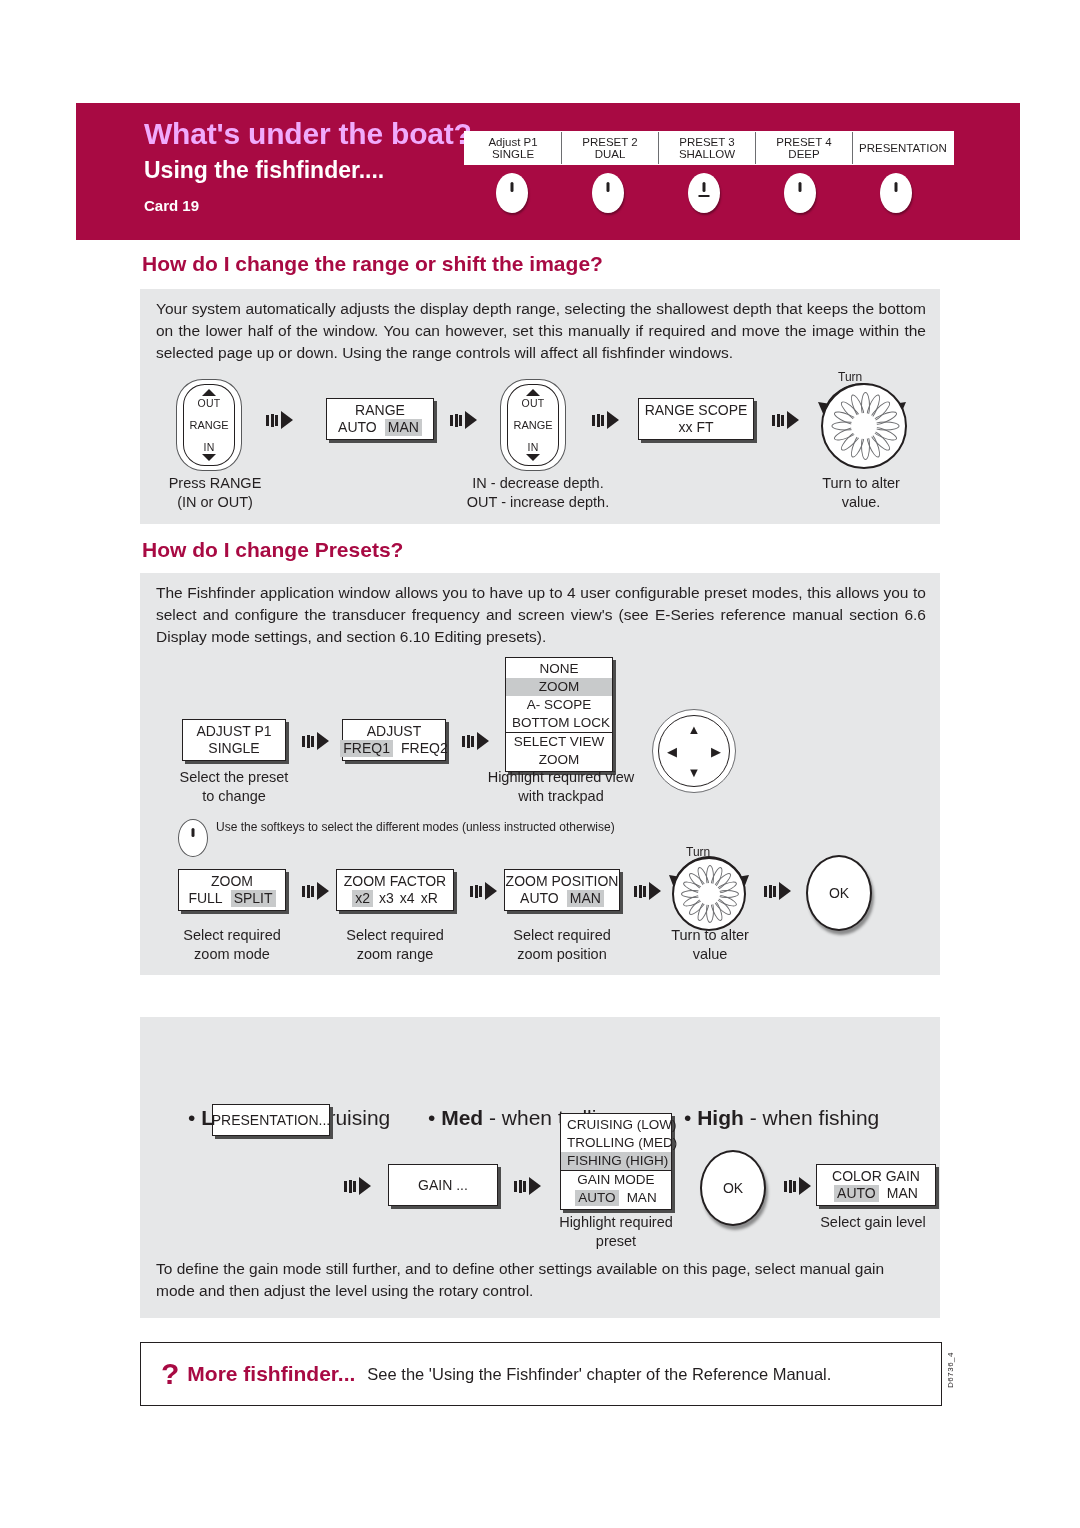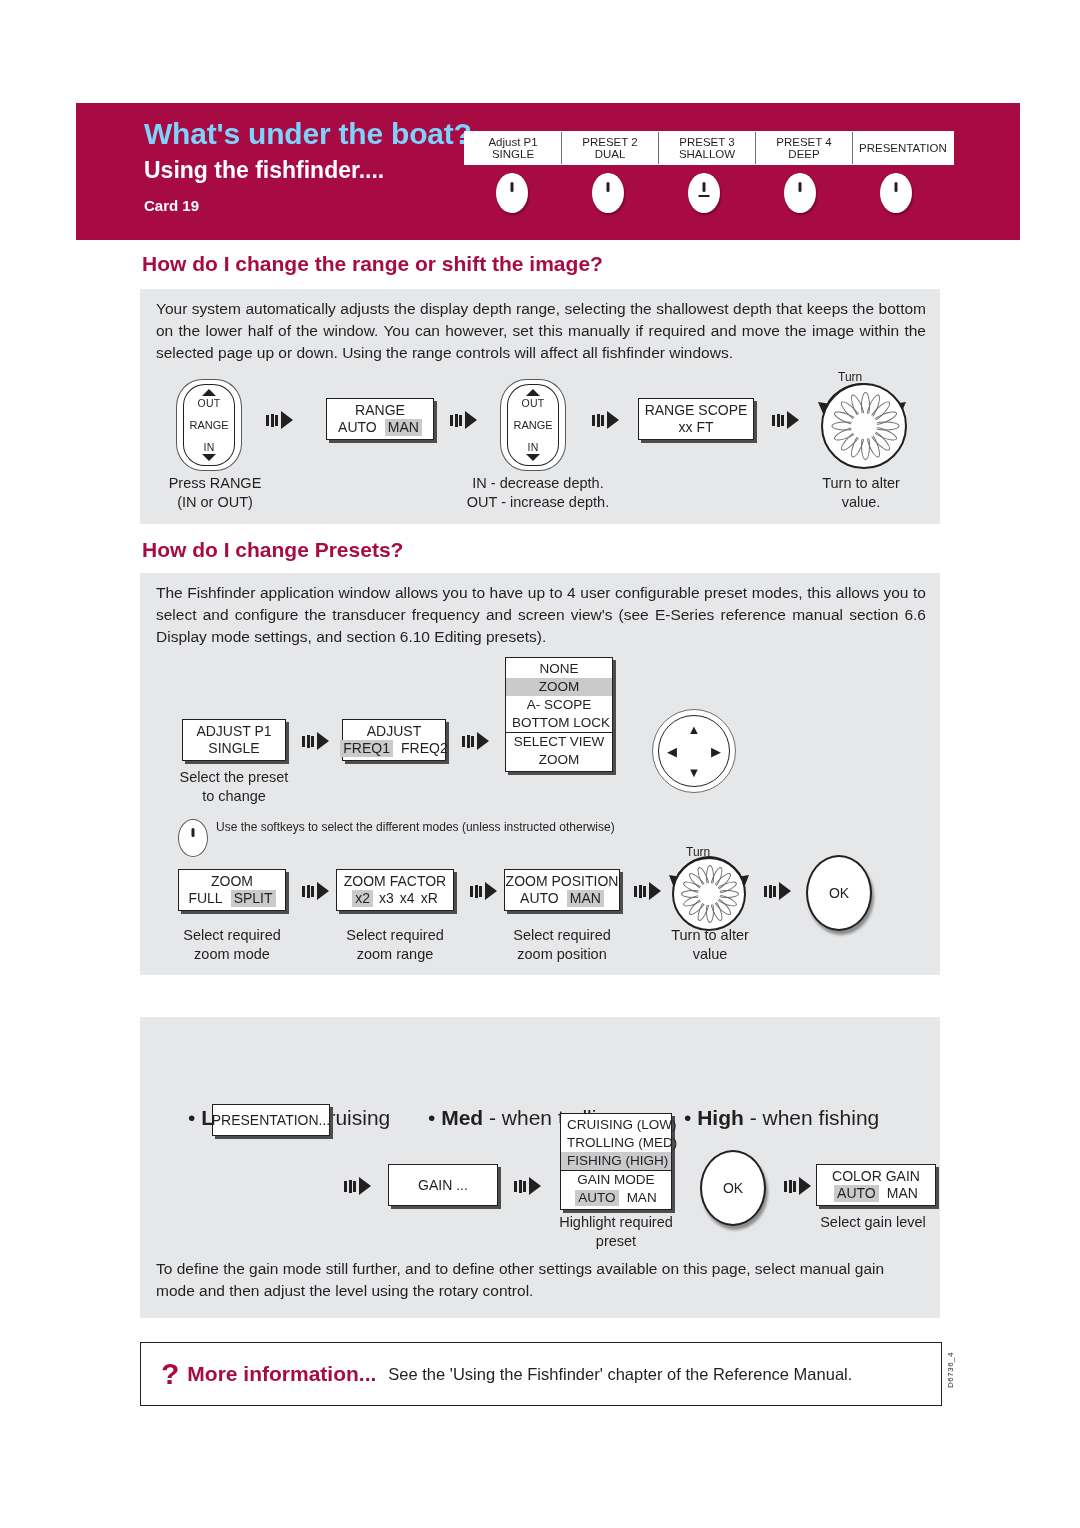--- a/index.html
+++ b/index.html
@@ -17,21 +17,21 @@
 
   
   .header {
     position: absolute;
     left: 76px; top: 103px;
     width: 944px; height: 137px;
     background: #A80A43;
   }
   .header-title {
     position: absolute; left: 68px; top: 14px;
-    font-size: 30px; font-weight: bold; color: #7dd3fc;
+    font-size: 30px; font-weight: bold; color: #f0abfc;
     letter-spacing: -0.2px; white-space: nowrap; text-align: right;
   }
   .header-sub {
     position: absolute; left: 68px; top: 54px;
     font-size: 23px; font-weight: bold; color: #ffffff;
     white-space: nowrap;
   }
   .header-card {
     position: absolute; left: 68px; top: 94px;
     font-size: 15px; font-weight: bold; color: #ffffff;
@@ -496,20 +496,24 @@
     <div class="ar" style="left:50%; top:14px; transform:translateX(-50%);">▲</div>
     <div class="ar" style="left:50%; bottom:14px; transform:translateX(-50%);">▼</div>
     <div class="ar" style="left:15px; top:50%; transform:translateY(-50%);">◀</div>
     <div class="ar" style="right:15px; top:50%; transform:translateY(-50%);">▶</div>
   </div>
 
   <div class="caption" style="left:166px; top:768px; width:136px;">
     <div>Select the preset</div>
     <div>to change</div>
   </div>
+  <div class="caption" style="left:470px; top:768px; width:182px;">
+    <div>Highlight required view</div>
+    <div>with trackpad</div>
+  </div>
 
   <div class="note-key" style="left:178px; top:819px;"></div>
   <div class="note-text" style="left:216px; top:820px;">Use the softkeys to select the different modes (unless instructed otherwise)</div>
 
   <div class="lcdbox" style="left:178px; top:869px; width:108px; height:42px;">
     <div>ZOOM</div>
     <div class="row">
       <span>FULL</span>
       <span class="hl">SPLIT</span>
     </div>
@@ -682,18 +686,18 @@
   </div>
   <div class="caption" style="left:812px; top:1213px; width:122px;">
     <div>Select gain level</div>
   </div>
 
   <div class="panel" style="left:140px; top:1256px; width:800px; height:62px;"></div>
   <div class="para" style="left:156px; top:1258px; width:770px;">To define the gain mode still further, and to define other settings available on this page, select manual gain mode and then adjust the level using the rotary control.</div>
 
   <div class="footer">
     <span class="qmark">?</span>
-    <span class="more">More information...</span>
+    <span class="more">More fishfinder...</span>
     <span class="seealso">See the 'Using the Fishfinder' chapter of the Reference Manual.</span>
   </div>
   <div class="doccode">D6736_4</div>
 
 </div>
 
 </body></html>

